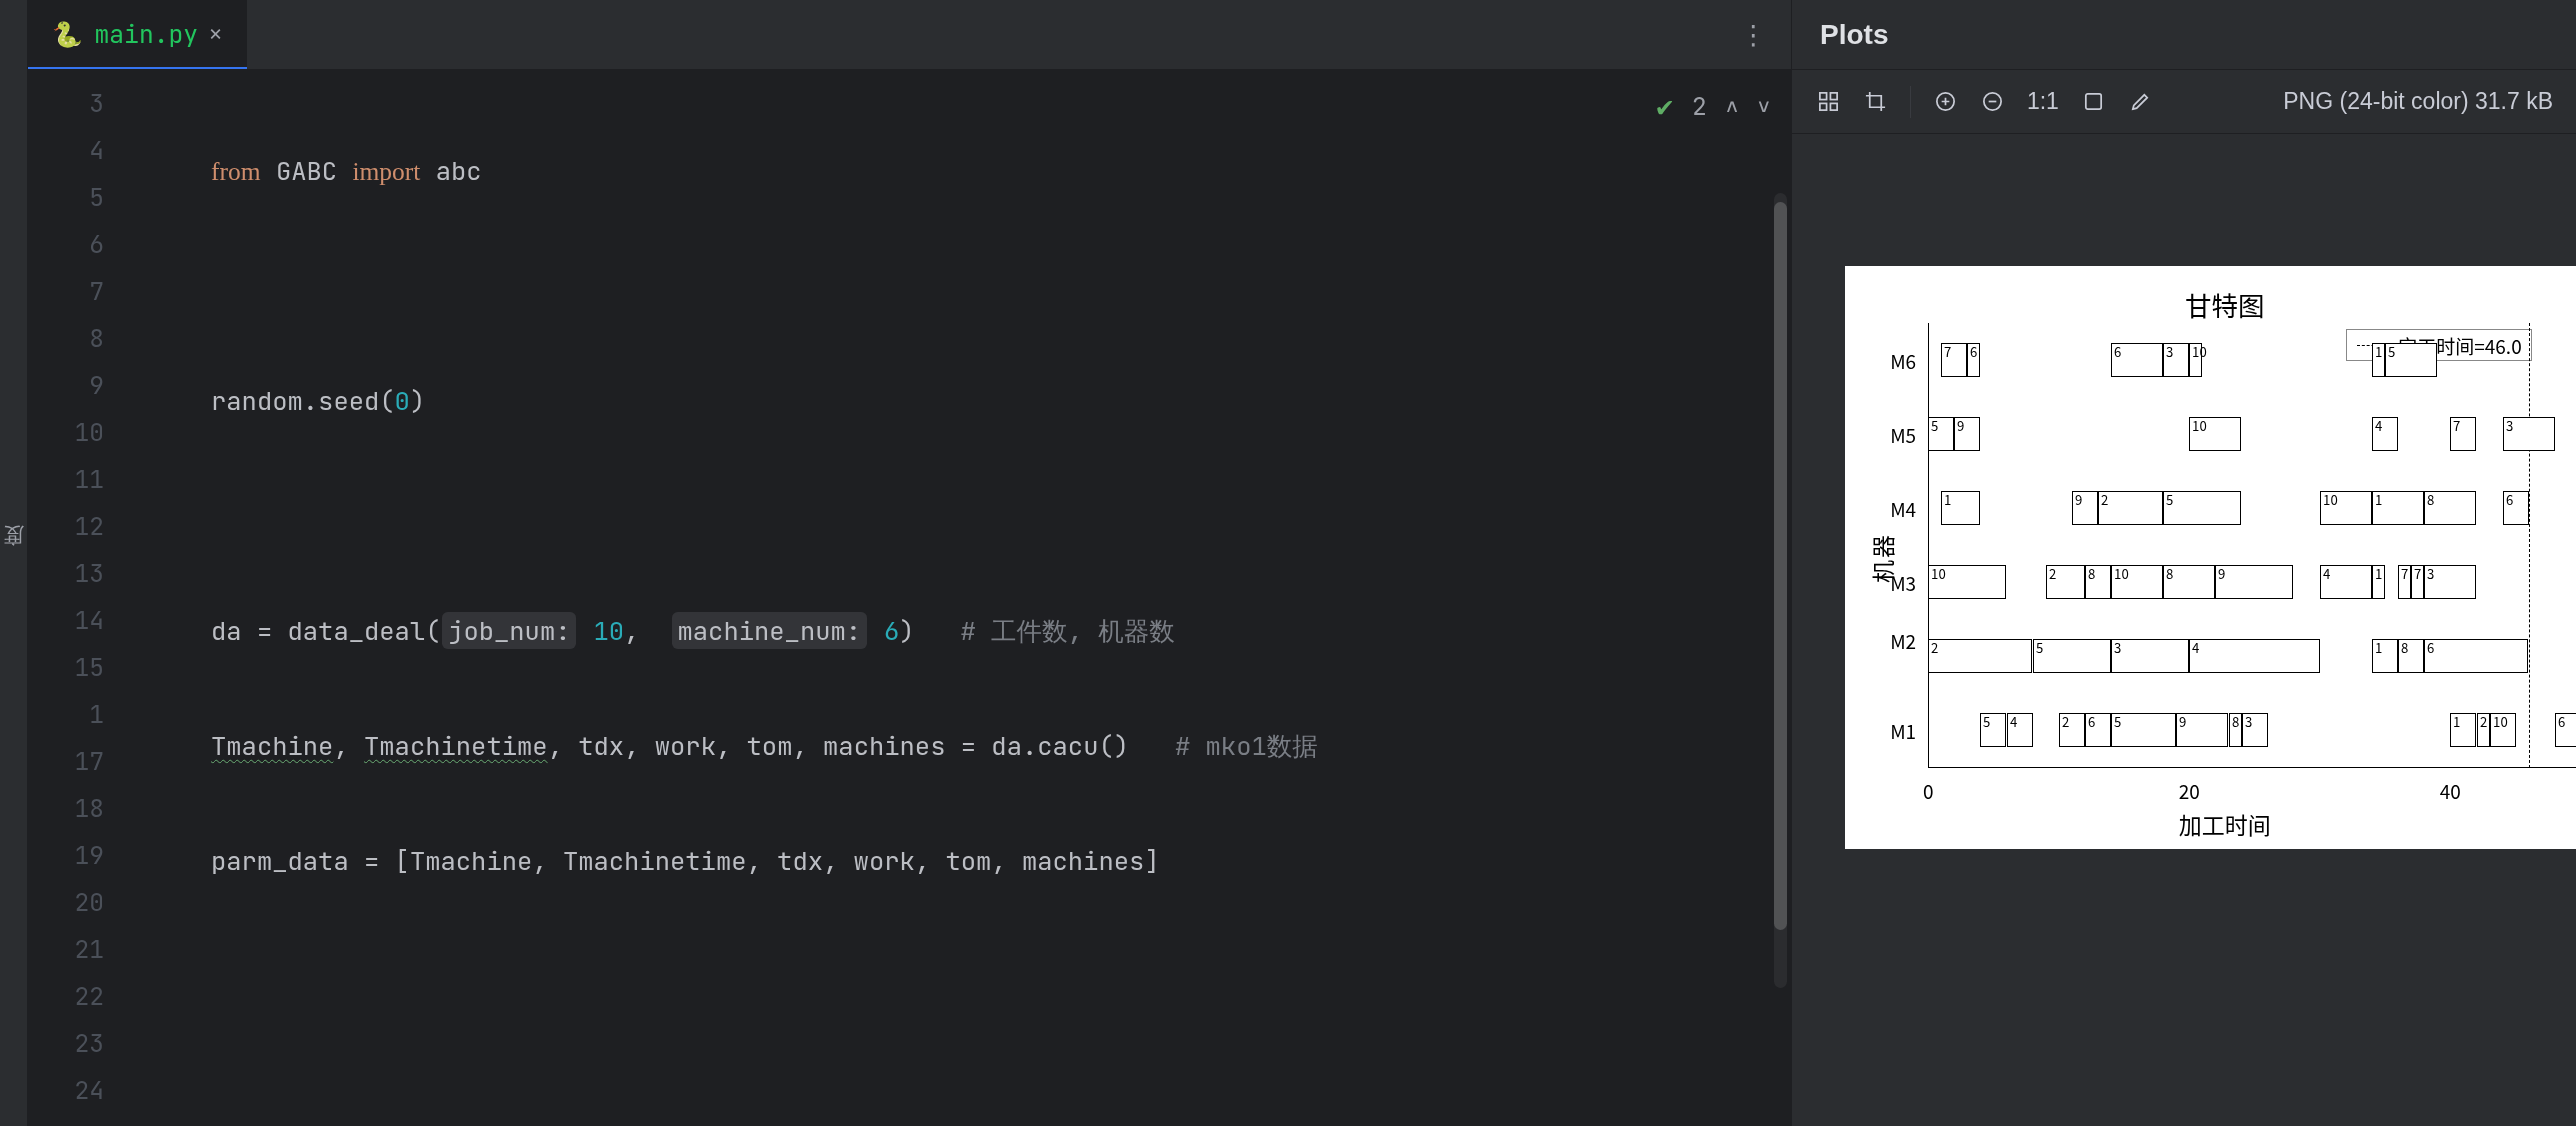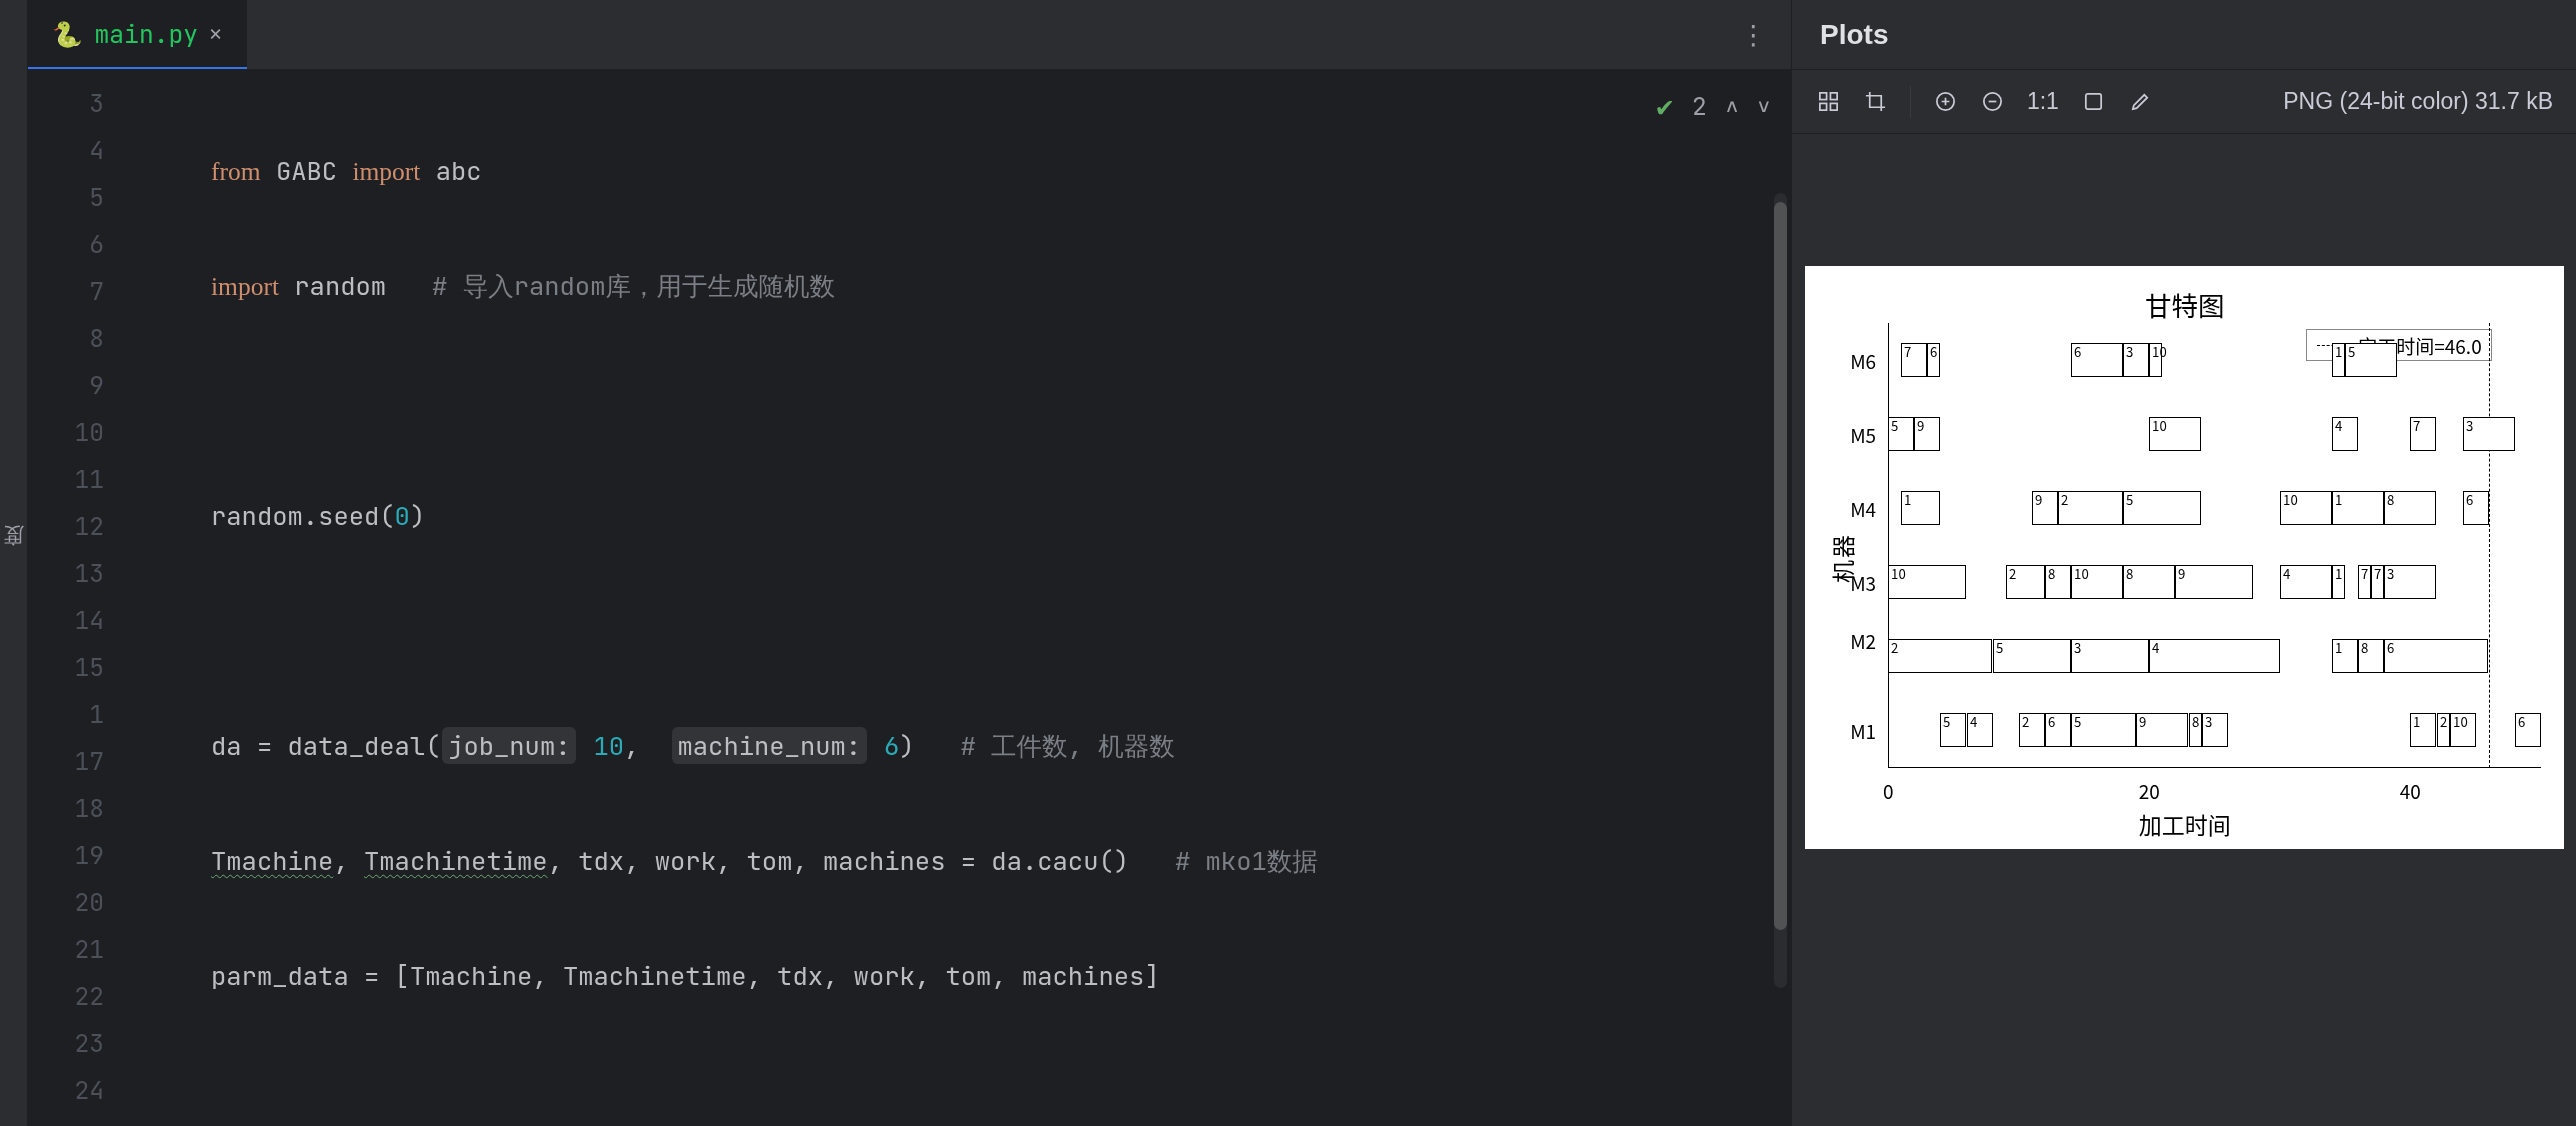--- a/index.html
+++ b/index.html
@@ -141,20 +141,21 @@
     font-size: 23px;
     border-bottom: 0.9px solid #1e1f22;
     font-family: -apple-system, "Segoe UI", sans-serif;
   }
   .rp-toolbar .ico { cursor: pointer; display:inline-flex; width:26.5px; justify-content:center;}
   .rp-toolbar .sep { width: 0.9px; height: 32px; background: #393b40; }
   .rp-toolbar .spacer { flex: 1; }
   .rp-body {
     flex: 1;
     padding: 132px 13.2px 0 13.2px;
+    margin-left: 40px;
   }
   .plot-shell {
     width: 759px;
     height: 583px;
     background: #fff;
     position: relative;
     font-family: "SimSun", "Noto Sans CJK SC", sans-serif;
     color: #000;
   }
   .plot-title {
@@ -271,21 +272,20 @@
       <div class="ln">19</div>
       <div class="ln">20</div>
       <div class="ln">21</div>
       <div class="ln">22</div>
       <div class="ln">23</div>
       <div class="ln">24</div>
     </div>
 
     <div class="code">
       <div class="line"><span class="kw">from</span> <span>GABC</span> <span class="kw">import</span> <span>abc</span></div>
-      <div class="line"><span class="kw">import</span> <span>random</span>   <span class="cmt"># 导入random库，用于生成随机数</span></div>
       <div class="line"></div>
       <div class="line"><span>random.seed(</span><span class="num">0</span><span>)</span></div>
       <div class="line"></div>
       <div class="line"><span>da = data_deal(</span><span class="param">job_num:</span> <span class="num">10</span><span>,  </span><span class="param">machine_num:</span> <span class="num">6</span><span>)   </span><span class="cmt"># 工件数, 机器数</span></div>
       <div class="line"><span class="squi">Tmachine</span><span>, </span><span class="squi">Tmachinetime</span><span>, tdx, work, tom, machines = da.cacu()   </span><span class="cmt"># mko1数据</span></div>
       <div class="line"><span>parm_data = [Tmachine, Tmachinetime, tdx, work, tom, machines]</span></div>
       <div class="line"></div>
       
       
       

